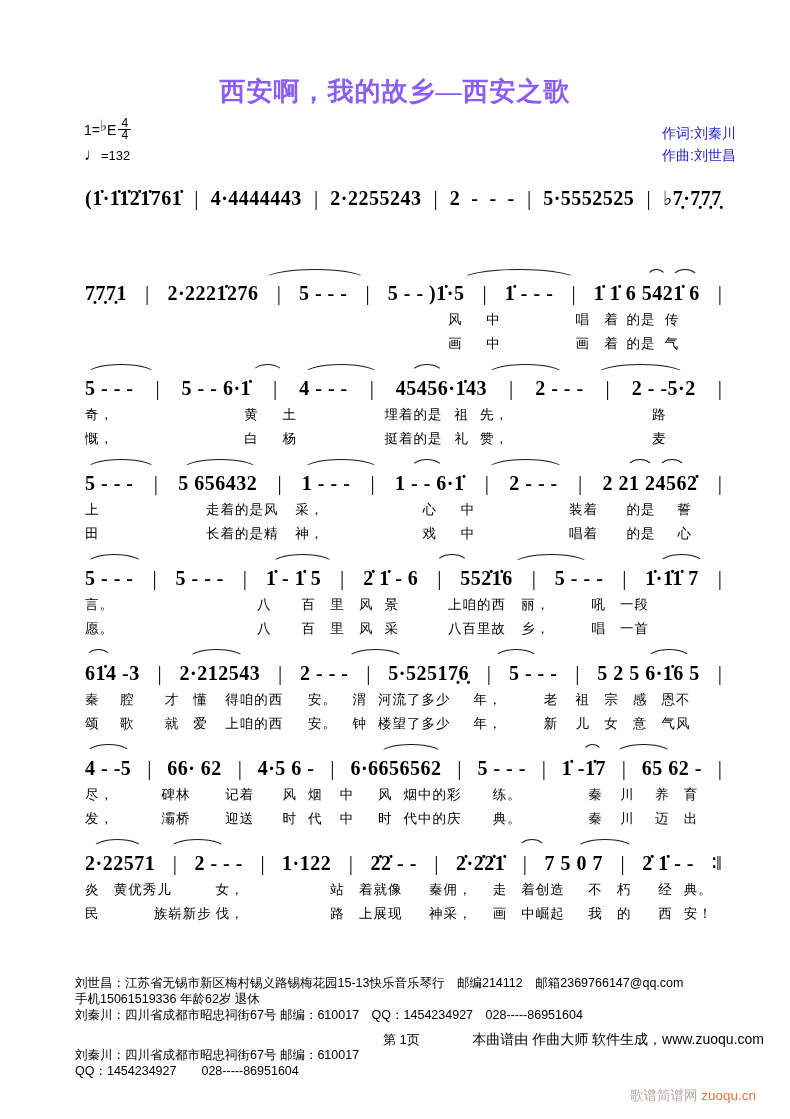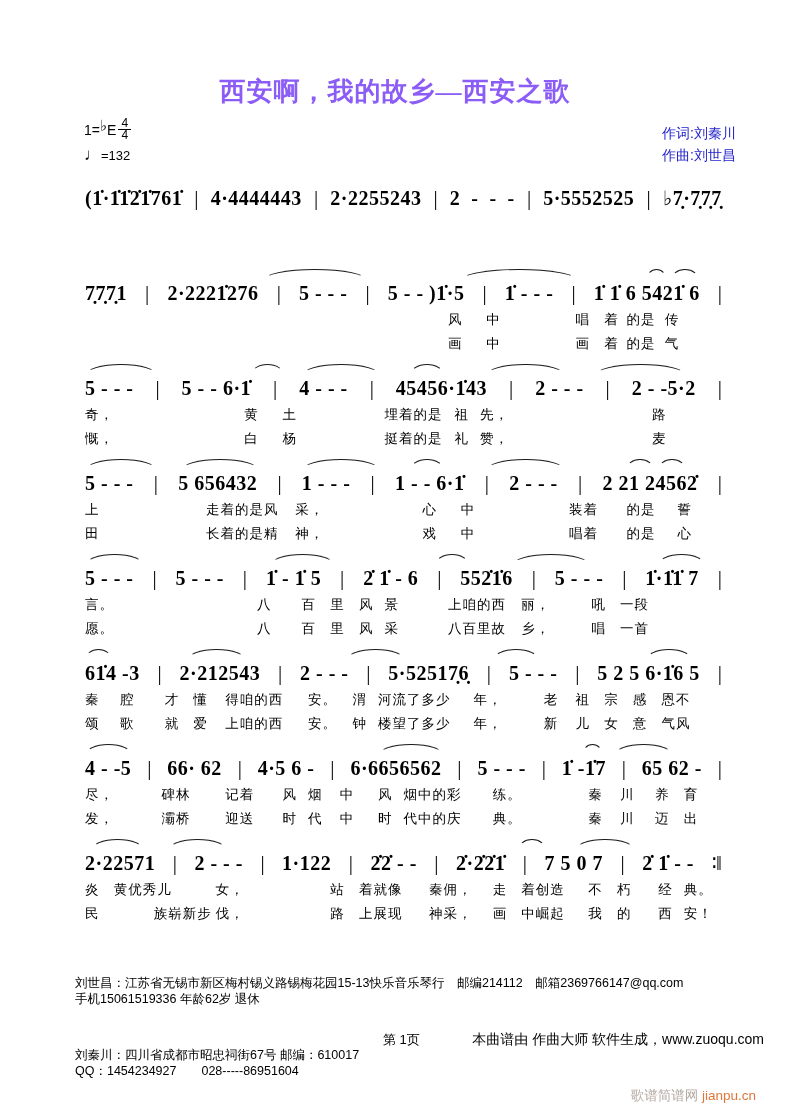--- a/index.html
+++ b/index.html
@@ -327,23 +327,24 @@
           <span class="syllable" style="left: 79%;">我</span>
           <span class="syllable" style="left: 83.5%;">的</span>
           <span class="syllable" style="left: 90%;">西</span>
           <span class="syllable" style="left: 94%;">安！</span>
         </div>
     </div>
   </div>
 
   <div class="contact c1">刘世昌：江苏省无锡市新区梅村锡义路锡梅花园15-13快乐音乐琴行　邮编214112　邮箱2369766147@qq.com</div>
   <div class="contact c2">手机15061519336 年龄62岁 退休</div>
+  <div class="contact c3">刘秦川：四川省成都市昭忠祠街67号 邮编：610017　QQ：1454234927　028-----86951604</div>
 
   <div class="pageno">第 1页</div>
 
   <div class="generator"><span>本曲谱由 作曲大师 软件生成，</span><span>www.zuoqu.com</span></div>
 
   <div class="contact contact2a">刘秦川：四川省成都市昭忠祠街67号 邮编：610017</div>
   <div class="contact contact2b">QQ：1454234927　　028-----86951604</div>
 
-  <div class="watermark"><span style="color:#b3a9a1;">歌谱简谱网 </span><span style="color:#e0763a;">jianpu.cn</span></div>
+  <div class="watermark"><span style="color:#b3a9a1;">歌谱简谱网 </span><span style="color:#e0763a;">zuoqu.cn</span></div>
 
 </div>
 
 </body></html>

